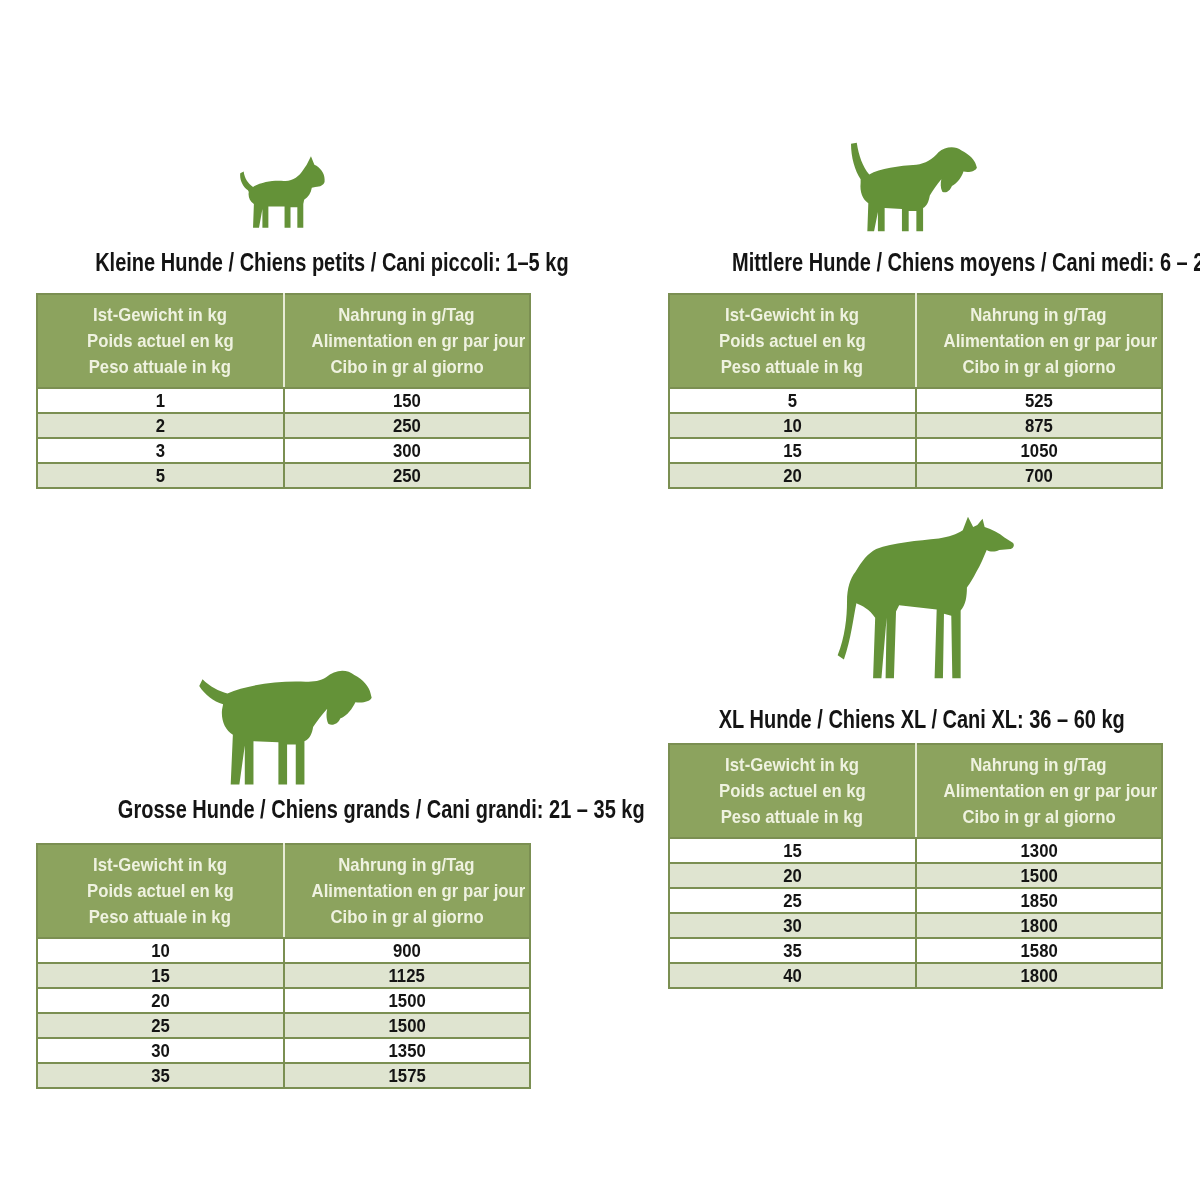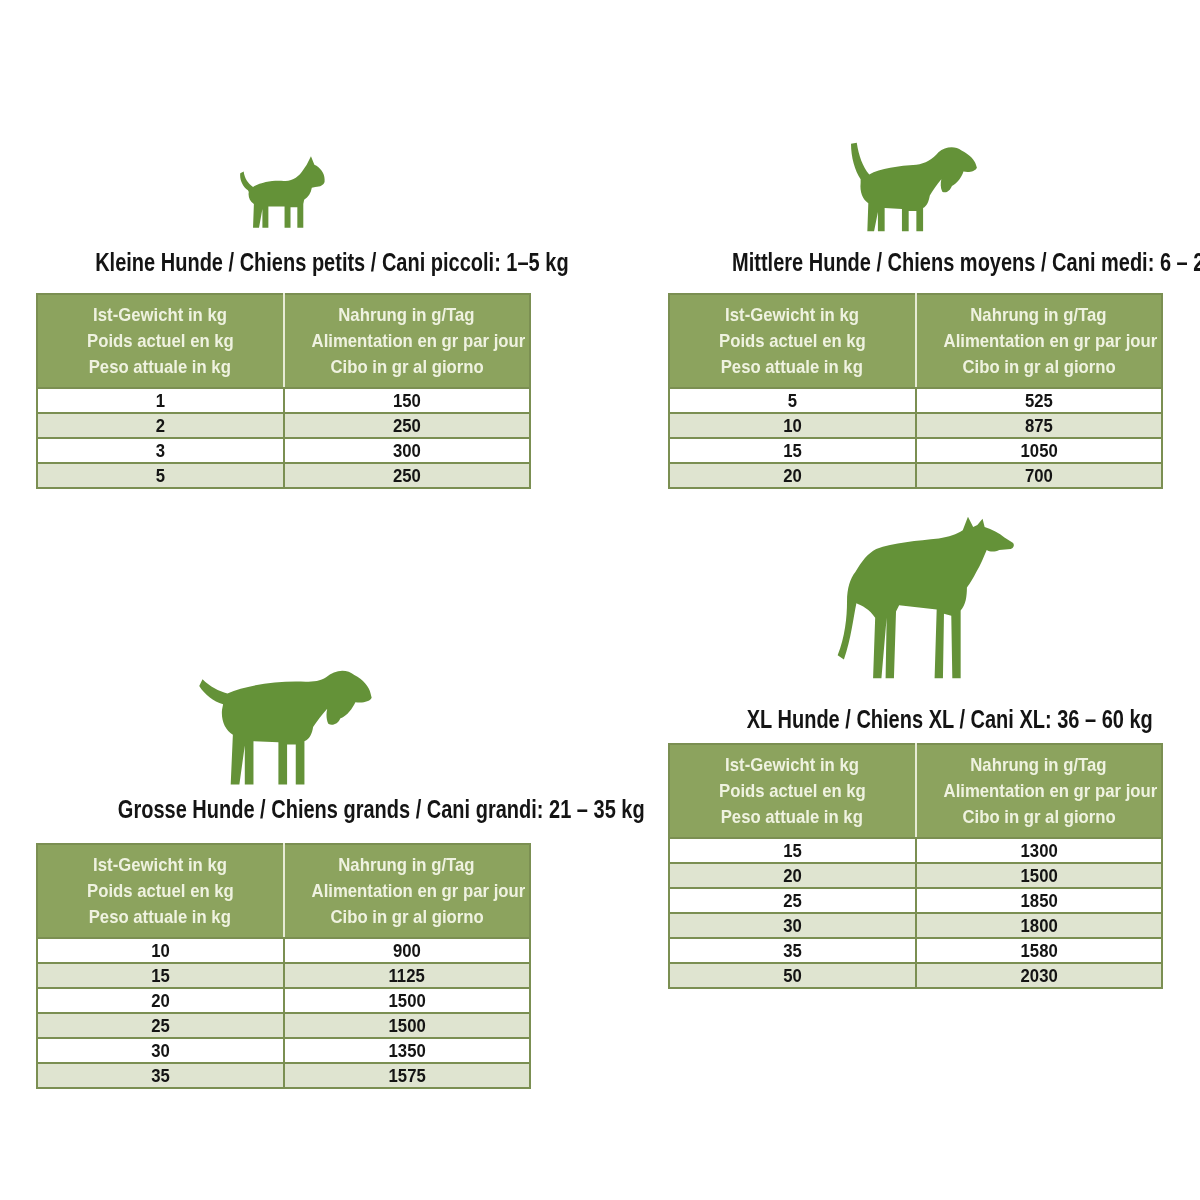--- a/index.html
+++ b/index.html
@@ -43,21 +43,21 @@
   }
   .feed tr.alt td{background:var(--row-alt,#DFE4D0);}
   
   #dog-1{left:236px;top:152px;width:92px;height:80px;}
   #dog-2{left:842px;top:136px;width:142px;height:99px;}
   #dog-3{left:196px;top:654px;width:180px;height:144px;}
   #dog-4{left:822px;top:508px;width:196px;height:180px;}
   #title-1{left:36px;top:248px;width:495px;}
   #title-2{left:668px;top:248px;width:495px;}
   #title-3{left:52px;top:795px;width:495px;}
-  #title-4{left:696px;top:705px;width:495px;}
+  #title-4{left:668px;top:705px;width:495px;}
   #table-1{left:36px;top:293px;}
   #table-2{left:668px;top:293px;}
   #table-3{left:36px;top:843px;}
   #table-4{left:668px;top:743px;}
 </style>
 </head>
 <body>
 
 <div class="canvas">
 
@@ -220,19 +220,19 @@
         </tr>
         <tr class="alt">
           <td><span class="cx-h">30</span></td>
           <td><span class="cx-h">1800</span></td>
         </tr>
         <tr>
           <td><span class="cx-h">35</span></td>
           <td><span class="cx-h">1580</span></td>
         </tr>
         <tr class="alt">
-          <td><span class="cx-h">50</span></td>
-          <td><span class="cx-h">2030</span></td>
+          <td><span class="cx-h">40</span></td>
+          <td><span class="cx-h">1800</span></td>
         </tr>
       </tbody>
   </table>
 
 </div>
 
 </body></html>

